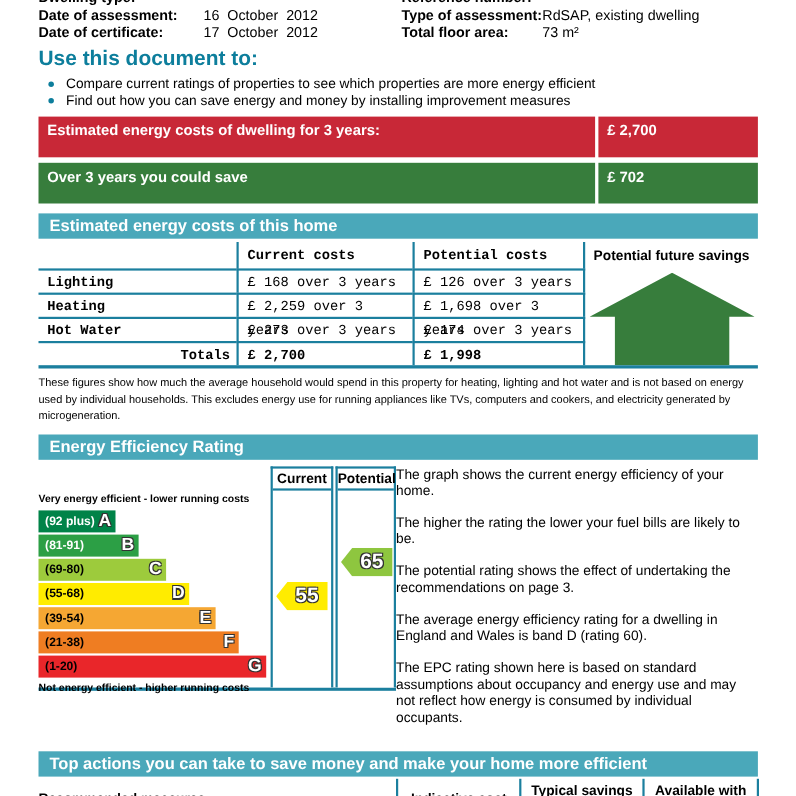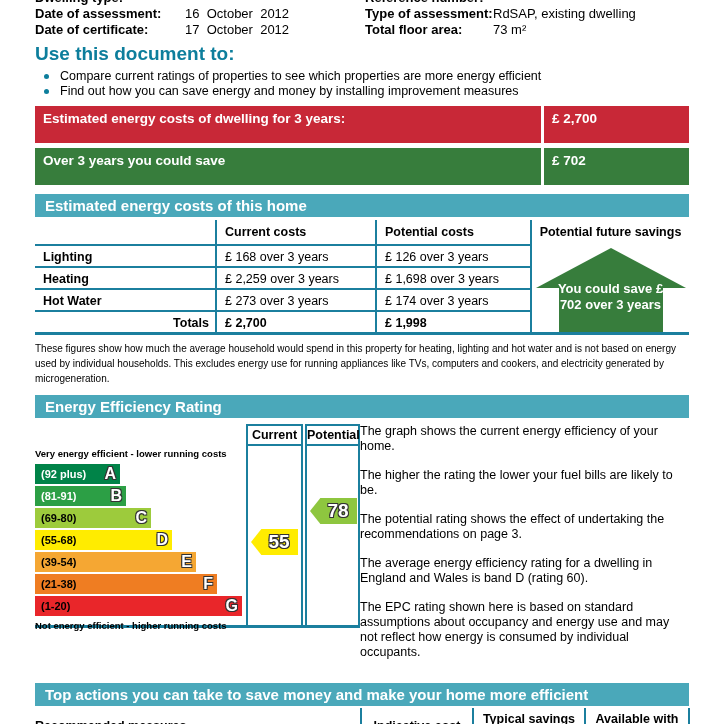--- a/index.html
+++ b/index.html
@@ -33,21 +33,21 @@
   .banner-value { width:145px; margin-left:3px; line-height:25px; padding-left:8px; }
   .bg-red   { background:var(--c-banner_red); }
   .bg-green { background:var(--c-banner_green); }
 
   
   .section-header { margin-top:9px; height:23px; line-height:23px; padding-left:10px;
     background:var(--c-teal_bg); color:#fff; font-weight:bold; font-size:15px; }
 
   
   .costs-wrap { margin-top:3px; display:flex; border-bottom:3px solid var(--c-teal_line); }
-  .costs-table { width:497px; display:grid; grid-template-columns:180px 160px 157px; }
+  .costs-table { width:497px; display:grid; grid-template-columns:180px 160px 157px;font-family:Liberation Mono, monospace; }
   .ct-cell { padding:0 0 0 8px; line-height:22px; height:22px; font-size:12.5px; }
   .ct-head { font-weight:bold; height:24px; line-height:24px; }
   .ct-vline  { border-left:2px solid var(--c-teal_line); }
   .ct-vline-r{ border-right:2px solid var(--c-teal_line); }
   .ct-hline  { border-top:2px solid var(--c-teal_line); }
   .ct-label { font-weight:bold; }
   .ct-totals-label { font-weight:bold; text-align:right; padding-right:6px; }
   .ct-bold { font-weight:bold; }
   .savings-area { flex:1; text-align:center; }
   .savings-head { font-weight:bold; font-size:12.5px; padding-top:5px; height:26px; }
@@ -58,21 +58,21 @@
 
   .figures-note { margin-top:6px; font-size:10px; line-height:15px; }
 
   
   .eer-wrap { margin-top:6px; display:flex; }
   .eer-chart { position:relative; width:325px; height:204px; border-bottom:3px solid var(--c-teal_line); flex:none; }
   .eer-bands { position:absolute; left:0; top:20px; width:212px; }
   .eer-note { font-size:9.5px; font-weight:bold; margin:4px 0 5px 0; }
   .eer-note.bottom { margin:4px 0 0 0; }
   .band { height:20px; margin-bottom:2px; display:flex; justify-content:space-between; align-items:center; }
-  .w0{width:85px}.w1{width:91px}.w2{width:116px}.w3{width:137px}.w4{width:161px}.w5{width:182px}.w6{width:207px}
+  .w0{width:70px}.w1{width:91px}.w2{width:116px}.w3{width:137px}.w4{width:161px}.w5{width:182px}.w6{width:207px}
   .band-range { font-size:11px; font-weight:bold; padding-left:6px; }
   .band-letter { font-size:16px; font-weight:bold; color:#fff; padding-right:4px; line-height:20px;
     text-shadow:-1px -1px 0 #333,1px -1px 0 #333,-1px 1px 0 #333,1px 1px 0 #333; }
   .eer-col { position:absolute; top:0; bottom:0; background:#fff;
     border-left:2px solid var(--c-teal_line); border-right:2px solid var(--c-teal_line); border-top:2px solid var(--c-teal_line); }
   .eer-col-current   { left:211px; width:57px; }
   .eer-col-potential { left:270px; width:55px; }
   .eer-col-header { height:20px; line-height:19px; text-align:center; font-weight:bold; font-size:12.5px;
     border-bottom:2px solid var(--c-teal_line); }
   .rating-arrow { position:absolute; left:3px; width:47px; height:26px;
@@ -172,21 +172,20 @@
       <div class="ct-cell ct-bold ct-hline ct-vline">£ 2,700</div>
       <div class="ct-cell ct-bold ct-hline ct-vline ct-vline-r">£ 1,998</div>
     </div>
 
     <div class="savings-area">
       <div class="savings-head">Potential future savings</div>
       <div class="house">
         <svg width="150" height="84" viewBox="0 0 150 84">
           <polygon points="75,0 150,40 127,40 127,84 23,84 23,40 0,40" fill="#377d3c"></polygon>
         </svg>
-        <div class="house-text">You could save £ 702 over 3 years</div>
       </div>
     </div>
   </div>
 
   <div class="figures-note">These figures show how much the average household would spend in this property for heating, lighting and hot water and is not based on energy used by individual households. This excludes energy use for running appliances like TVs, computers and cookers, and electricity generated by microgeneration.</div>
 
   <div class="section-header">Energy Efficiency Rating</div>
 
   <div class="eer-wrap">
     <div class="eer-chart">
@@ -227,21 +226,21 @@
 
       <div class="eer-col eer-col-current">
         <div class="eer-col-header">Current</div>
         <div class="rating-arrow arrow-current" style="background-color: rgb(255, 236, 0);">
           <span class="rating-num">55</span>
         </div>
       </div>
       <div class="eer-col eer-col-potential">
         <div class="eer-col-header">Potential</div>
         <div class="rating-arrow arrow-potential" style="background-color: rgb(142, 198, 63);">
-          <span class="rating-num">78</span>
+          <span class="rating-num">65</span>
         </div>
       </div>
     </div>
 
     <div class="eer-text">
       <p>The graph shows the current energy efficiency of your home.</p>
       <p>The higher the rating the lower your fuel bills are likely to be.</p>
       <p>The potential rating shows the effect of undertaking the recommendations on page 3.</p>
       <p>The average energy efficiency rating for a dwelling in England and Wales is band D (rating 60).</p>
       <p>The EPC rating shown here is based on standard assumptions about occupancy and energy use and may not reflect how energy is consumed by individual occupants.</p>

